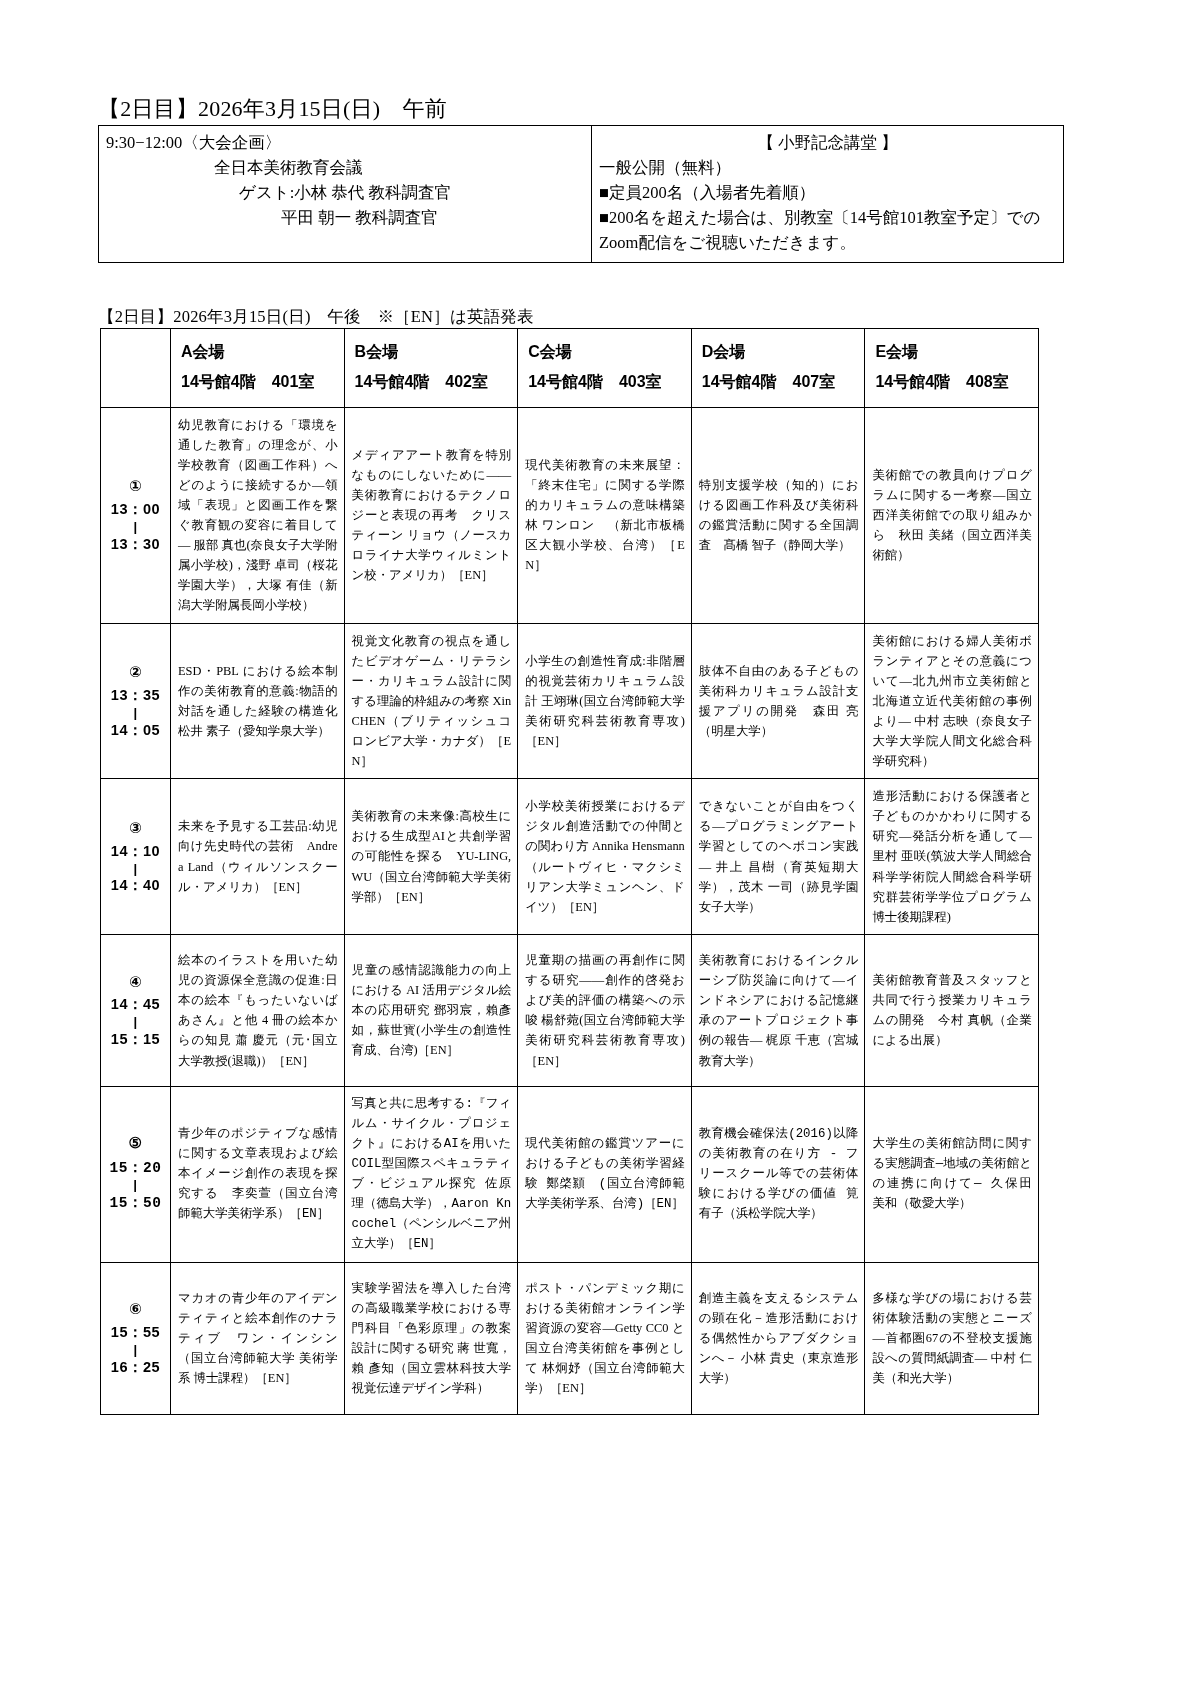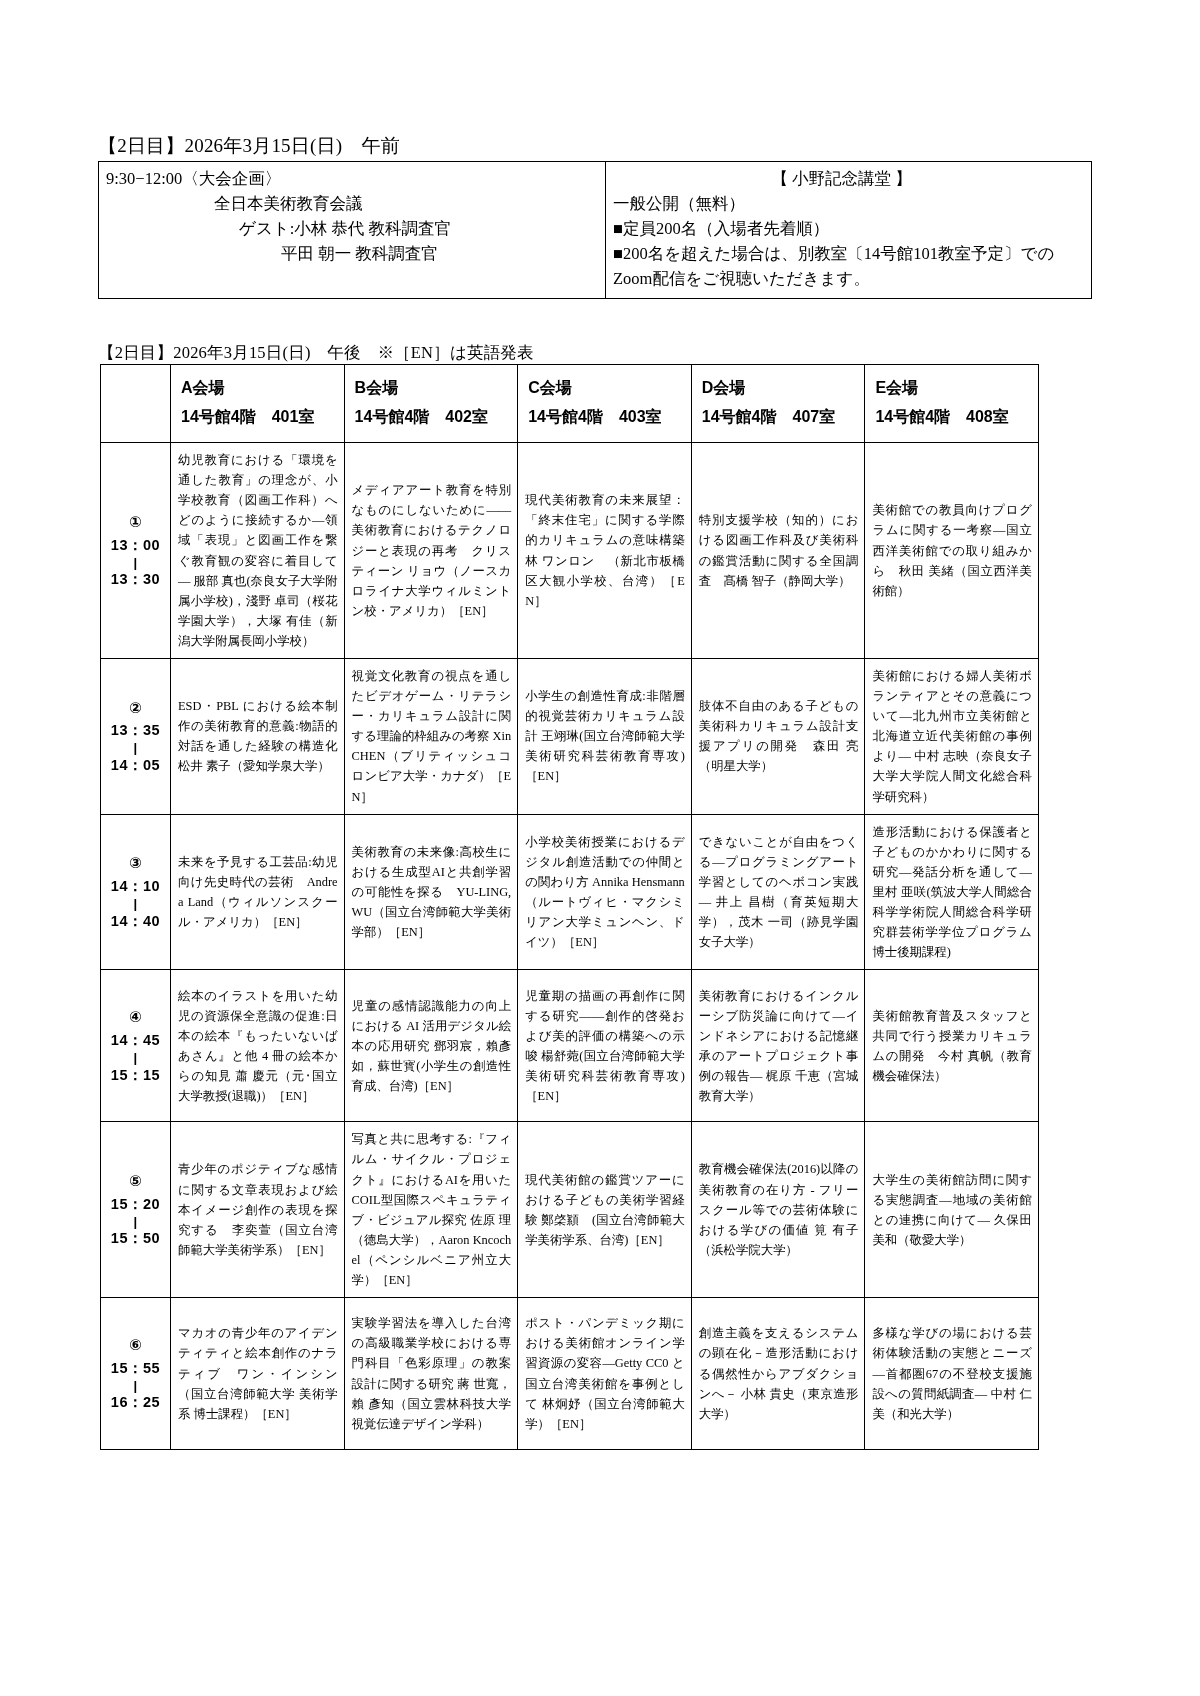--- a/index.html
+++ b/index.html
@@ -18,45 +18,44 @@
     position: absolute;
     left: 0; top: 0;
     width: 1200px;
     height: 1696px;
     box-sizing: border-box;
     padding: 92px 100px 0 98px;
   }
 
   
   .am-heading {
-    font-size: 19px;
+    font-size: 22px;
     line-height: 1.5;
     letter-spacing: 0.2px;
     white-space: nowrap;
-    margin-top: 40px;
   }
   .am-star-line {
     font-size: 16.5px;
     text-align: right;
     margin-top: 6px;
     margin-bottom: 5px;
     white-space: nowrap;
     letter-spacing: 0.1px;
   }
   .star-gap { display: inline-block; width: 14px; }
 
   table.am-table {
     border-collapse: collapse;
     width: 935px;
     table-layout: fixed;
   }
   table.am-table td {
     border: 1.6px solid #000;
     vertical-align: top;
-    padding: 4px 21px 7px 7px;
+    padding: 4px 7px 7px 7px;
     font-size: 16.5px;
     line-height: 1.52;
   }
   .am-left { width: 478px; }
   .am-right { width: 457px; }
   .am-line { white-space: nowrap; }
   .ind1 { padding-left: 108px; }
   .ind2 { padding-left: 133px; }
   .ind3 { padding-left: 175px; }
   .center-line { text-align: center; }
@@ -131,21 +130,21 @@
     text-align: justify;
     text-justify: inter-character;
     word-break: break-all;
     overflow-wrap: anywhere;
   }
 
   .row-1 td { height: 150px; }
   .row-2 td { height: 152px; }
   .row-3 td { height: 152px; }
   .row-4 td { height: 152px; }
-  .row-5 td { height: 152px; }
+  .row-5 td { height: 152px; font-family: Liberation Mono, monospace; }
   .row-6 td { height: 152px; }
 </style>
 </head>
 <body>
 
 <div class="page">
 
   <div class="am-heading">【2日目】2026年3月15日(日)　午前</div>
 
 
@@ -255,21 +254,21 @@
         <td class="time-cell">
           <span class="time-num">④</span>
           <span class="time-start">14：45</span>
           <span class="time-bar">|</span>
           <span class="time-end">15：15</span>
         </td>
         <td class="talk-cell">絵本のイラストを用いた幼児の資源保全意識の促進:日本の絵本『もったいないばあさん』と他 4 冊の絵本からの知見 蕭 慶元（元･国立大学教授(退職)）［EN］</td>
         <td class="talk-cell">児童の感情認識能力の向上における AI 活用デジタル絵本の応用研究 鄧羽宸，賴彥如，蘇世寳(小学生の創造性育成、台湾)［EN］</td>
         <td class="talk-cell">児童期の描画の再創作に関する研究――創作的啓発および美的評価の構築への示唆 楊舒菀(国立台湾師範大学美術研究科芸術教育専攻)［EN］</td>
         <td class="talk-cell">美術教育におけるインクルーシブ防災論に向けて―インドネシアにおける記憶継承のアートプロジェクト事例の報告― 梶原 千恵（宮城教育大学）</td>
-        <td class="talk-cell">美術館教育普及スタッフと共同で行う授業カリキュラムの開発　今村 真帆（教育機会確保法）</td>
+        <td class="talk-cell">美術館教育普及スタッフと共同で行う授業カリキュラムの開発　今村 真帆（企業による出展）</td>
       </tr>
 
       <tr class="row-5">
         <td class="time-cell">
           <span class="time-num">⑤</span>
           <span class="time-start">15：20</span>
           <span class="time-bar">|</span>
           <span class="time-end">15：50</span>
         </td>
         <td class="talk-cell">青少年のポジティブな感情に関する文章表現および絵本イメージ創作の表現を探究する　李奕萱（国立台湾師範大学美術学系）［EN］</td>

